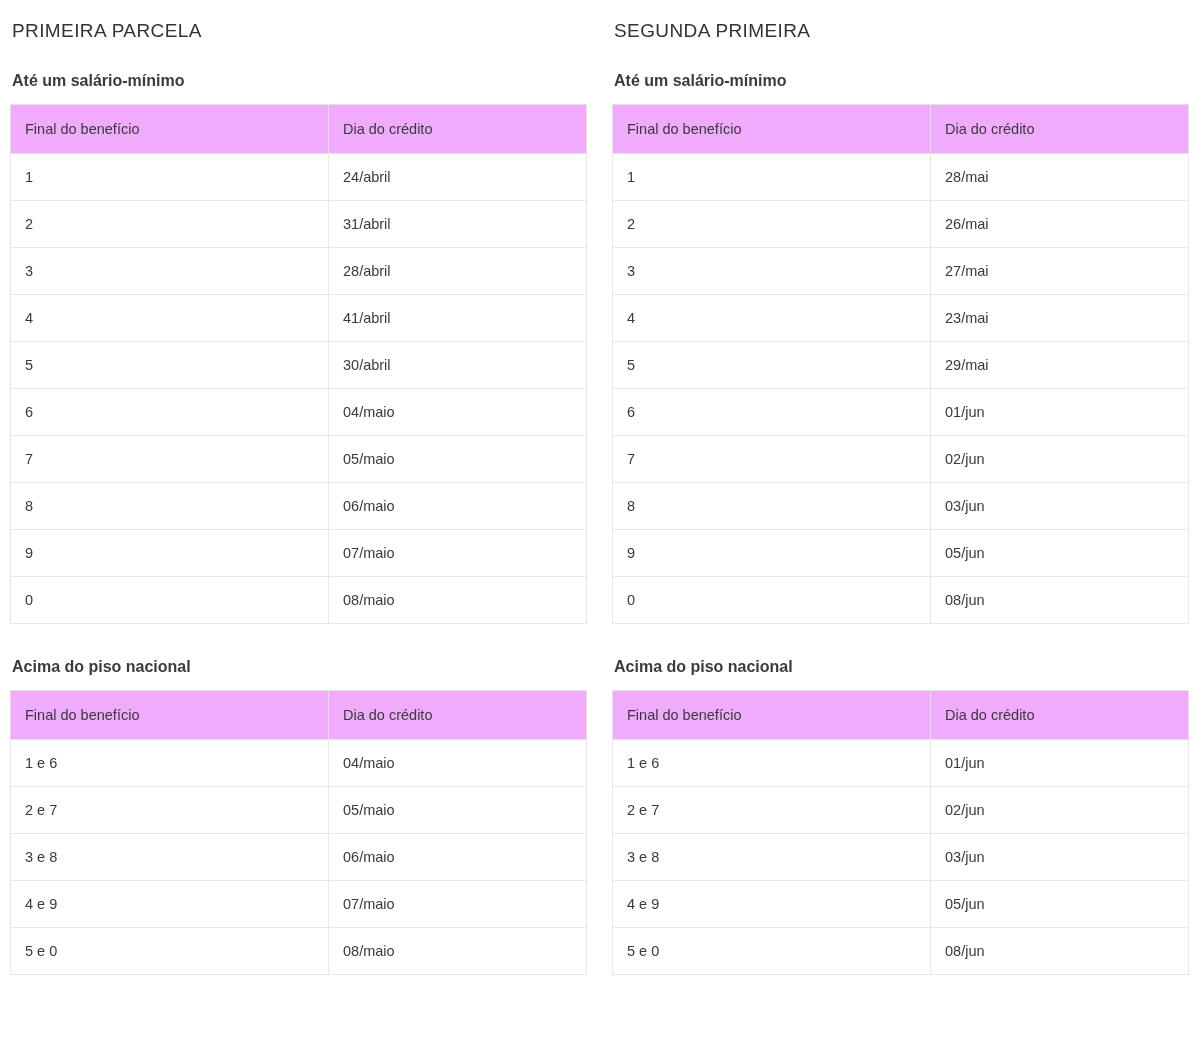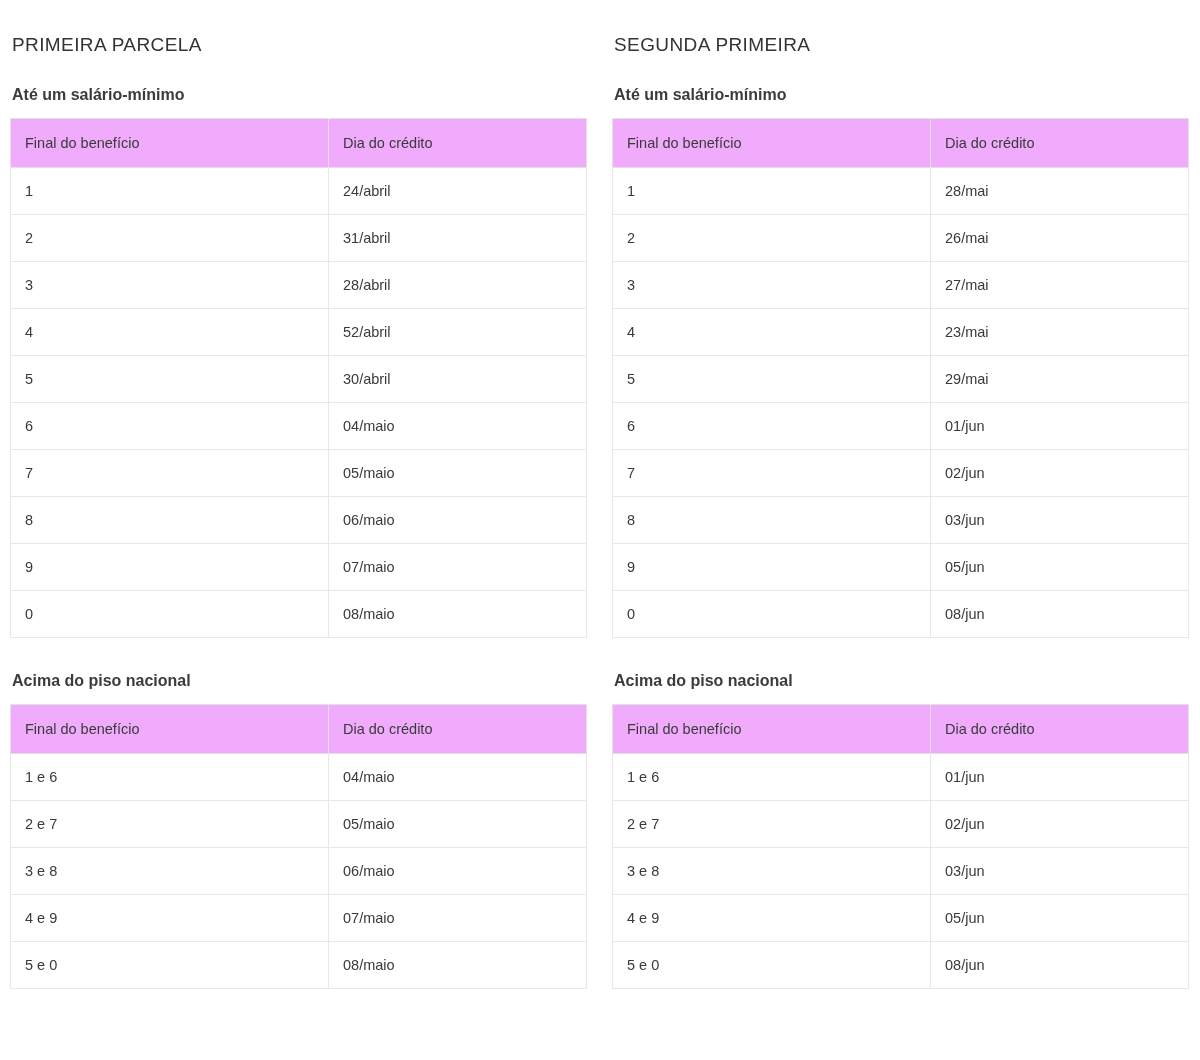--- a/index.html
+++ b/index.html
@@ -7,21 +7,21 @@
     margin: 0;
     padding: 0;
     width: 1200px;
     background: #ffffff;
     font-family: "Liberation Sans", sans-serif;
     color: #333333;
   }
   .page {
     width: 1008px;
     min-height: 1060px;
-    padding: 28px 10px 0 10px;
+    padding: 14px 10px 0 10px;
     display: flex;
     gap: 26px;
   }
   .column {
     width: 576px;
     flex: 0 0 576px;
   }
   .col-title {
     font-size: 19px;
     letter-spacing: 0.4px;
@@ -91,21 +91,21 @@
         <tr>
             <td>2</td>
             <td>31/abril</td>
           </tr>
         <tr>
             <td>3</td>
             <td>28/abril</td>
           </tr>
         <tr>
             <td>4</td>
-            <td>52/abril</td>
+            <td>41/abril</td>
           </tr>
         <tr>
             <td>5</td>
             <td>30/abril</td>
           </tr>
         <tr>
             <td>6</td>
             <td>04/maio</td>
           </tr>
         <tr>

